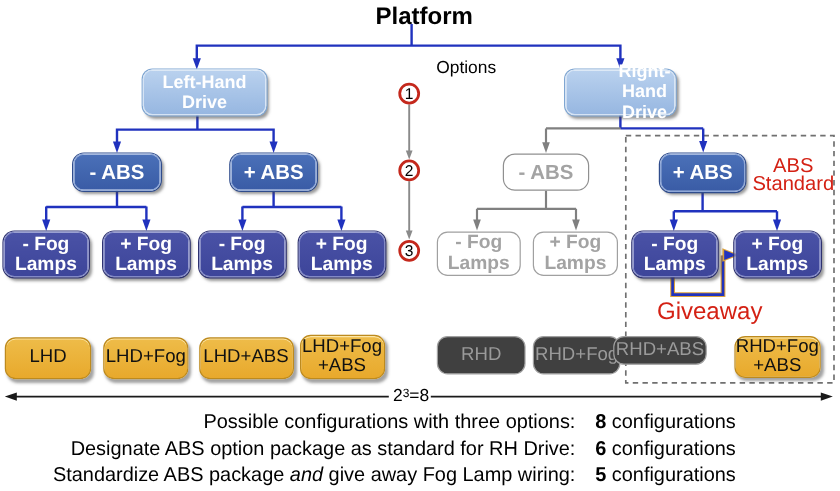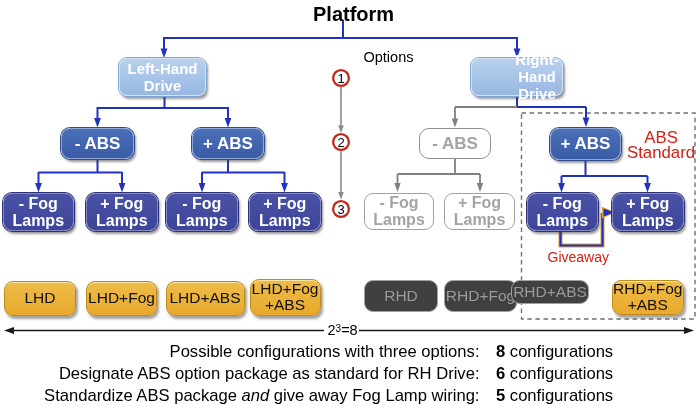--- a/index.html
+++ b/index.html
@@ -79,21 +79,21 @@
     <polygon points="4,330.5 14,327 14,334"></polygon>
     <polygon points="694,330.5 684,327 684,334"></polygon>
   </g>
 
   <path d="M560.5 230.5 V245.5 H602.5 V213" stroke="#dda33c" stroke-width="4" fill="none"></path>
   <path d="M560.5 230.5 V245.5 H602.5 V213" stroke="#2032be" stroke-width="2.2" fill="none"></path>
   <polygon points="616.5,212.5 602,206.8 602,218.2" fill="#dda33c"></polygon>
   <polygon points="613.8,212.5 603.5,208.4 603.5,216.6" fill="#2032be"></polygon>
 </svg>
 
-<div class="bx lb" style="left:119px;top:57.5px;width:87px;height:38.5px;">Left-Hand<br>Drive</div>
+<div class="bx lb" style="left:119px;top:57.5px;width:103px;height:38.5px;">Left-Hand<br>Drive</div>
 <div class="bx lb" style="left:471px;top:58px;width:92px;height:37.5px;padding-left:40px;">Right-Hand<br>Drive</div>
 
 <div class="bx ab" style="left:61px;top:128px;width:73px;height:31px;">- ABS</div>
 <div class="bx ab" style="left:192px;top:128px;width:72px;height:31px;">+ ABS</div>
 <div class="bx ag" style="left:419px;top:128px;width:72px;height:31px;">- ABS</div>
 <div class="bx ab" style="left:550px;top:127.5px;width:71px;height:32.5px;">+ ABS</div>
 
 <div class="bx fb" style="left:2.5px;top:193px;width:71.5px;height:37.5px;">- Fog<br>Lamps</div>
 <div class="bx fb" style="left:86px;top:193px;width:71.5px;height:37.5px;">+ Fog<br>Lamps</div>
 <div class="bx fb" style="left:166px;top:193px;width:71.5px;height:37.5px;">- Fog<br>Lamps</div>
@@ -108,21 +108,21 @@
 <div class="bx yb" style="left:165.5px;top:280.5px;width:79px;height:35.5px;">LHD+ABS</div>
 <div class="bx yb" style="left:249.5px;top:278.5px;width:71px;height:37.5px;">LHD+Fog<br>+ABS</div>
 <div class="bx gb" style="left:364px;top:279.5px;width:74px;height:32px;">RHD</div>
 <div class="bx gb" style="left:444px;top:279.5px;width:73px;height:32px;">RHD+Fog</div>
 <div class="bx gb" style="left:511px;top:279.5px;width:78px;height:24px;">RHD+ABS</div>
 <div class="bx yb" style="left:612px;top:279.5px;width:71.5px;height:35px;">RHD+Fog<br>+ABS</div>
 
 <div class="tt" style="left:313px;top:2.5px;font-size:20px;font-weight:bold;">Platform</div>
 <div class="tt" style="left:317.5px;top:48.8px;font-size:14.5px;margin-left:46px;">Options</div>
 <div class="tt" style="left:627px;top:129.8px;font-size:16.8px;line-height:15.2px;color:#d42114;text-align:center;">ABS<br>Standard</div>
-<div class="tt" style="left:547.5px;top:249px;font-size:14px;color:#d42114;">Giveaway</div>
+<div class="tt" style="left:547.5px;top:249px;font-size:20px;color:#d42114;">Giveaway</div>
 <div class="tt" style="left:327.5px;top:322px;font-size:14.5px;">2<span style="font-size:10px;vertical-align:3.5px;">3</span>=8</div>
 
 <div class="tt" style="right:220.5px;top:340.5px;font-size:16.6px;line-height:22.4px;text-align:right;">
 Possible configurations with three options:<br>
 Designate ABS option package as standard for RH Drive:<br>
 Standardize ABS package <i>and</i> give away Fog Lamp wiring:
 </div>
 <div class="tt" style="left:496px;top:340.5px;font-size:16.6px;line-height:22.4px;">
 <b>8</b> configurations<br>
 <b>6</b> configurations<br>

